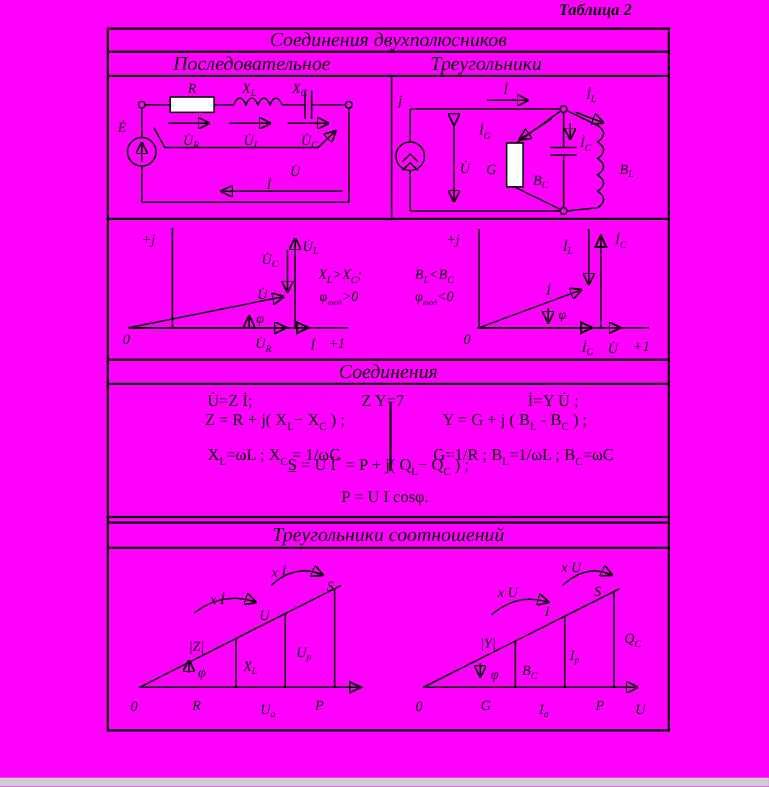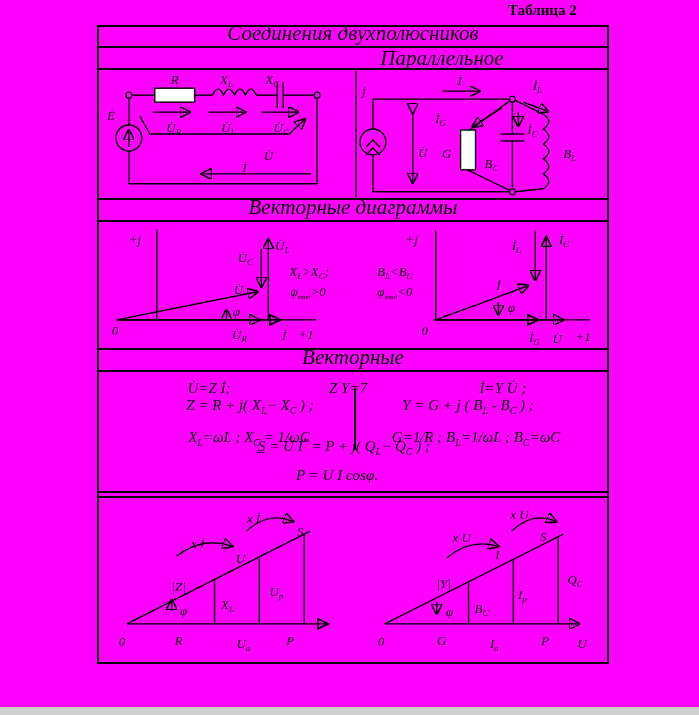--- a/index.html
+++ b/index.html
@@ -1,58 +1,59 @@
 <!DOCTYPE html>
 <html><head>
 <meta charset="utf-8">
 <style>
   html,body{margin:0;padding:0}
   body{width:699px;height:715px;background:#ff00ff;position:relative;overflow:hidden;
        font-family:"Liberation Serif",serif;color:#000}
-  .caption{position:absolute;left:508px;top:2px;font-weight:bold;font-size:15px;white-space:nowrap}
+  .caption{position:absolute;left:508px;top:2px;font-style:italic;font-weight:bold;font-size:15px;white-space:nowrap}
   .table{position:absolute;left:97px;top:25px;width:508px;border:2px solid #000;background:#ff00ff}
-  .hrow{border-bottom:2px solid #000;display:flex;align-items:flex-end;justify-content:center;
-        font-style:italic;font-size:21px}
+  .hrow{border-bottom:2px solid #000;display:flex;align-items:center;justify-content:center;
+        font-style:italic;font-size:18px}
   .h1{height:19px}.h2{height:20px;position:relative}.h3{height:18px}
   .h4{height:20px}.h5{height:20px}.h6{height:21px}
   .h2 span{position:absolute;top:0;height:100%;display:flex;align-items:center;transform:translateX(-50%);white-space:nowrap}
   .col-left{left:130px}.col-right{left:343px}
   .row{border-bottom:2px solid #000;position:relative;overflow:hidden}
   .circuits{height:128px}.vectors{height:126px}.equations{height:119px}
   .dbl{height:3px;border-bottom:2px solid #000}
   .trirow{height:164px;border-bottom:none}
   svg{display:block}
   svg text{font-family:"Liberation Serif",serif;font-style:italic;font-size:13px;fill:#000}
   svg line,svg path,svg polyline{stroke:#000;stroke-width:1.4;fill:none}
   svg circle.node{fill:#ff00ff;stroke:#000;stroke-width:1.3}
   svg circle.src{fill:#ff00ff;stroke:#000;stroke-width:1.4}
   svg rect.comp{fill:#ffffff;stroke:#000;stroke-width:1.4}
-  .eq{position:absolute;transform:translate(-50%,-50%);white-space:nowrap;font-style:italic;font-size:15px}
+  .eq{position:absolute;transform:translate(-50%,-50%);white-space:nowrap;font-size:15px}
   .eq sub{font-size:10px}
   .eq sup{font-size:10px}
   .eqA1{left:110px;top:16px}.eqA2{left:249px;top:16px}.eqA3{left:404px;top:16px}
   .eqB1{left:151px;top:34px}.eqB2{left:369px;top:34px}
   .eqC1{left:150px;top:66px}.eqC2{left:377px;top:66px}
-  .eqD{left:245px;top:74px}.eqE{left:238px;top:103px}
+  .eqD{left:245px;top:74px}.eqE{left:251px;top:103px}
   .eq-divider{position:absolute;left:255px;top:16px;height:62px;width:0;border-left:2px solid #000}
   .strip{position:absolute;left:0;top:707px;width:699px;height:8px;background:#cfcfcf}
 </style>
 </head>
 <body>
 
 <div class="caption">Таблица 2</div>
 
 <div class="table">
 
   <div class="hrow h1">
     <span>Соединения двухполюсников</span>
   </div>
 
   <div class="hrow h2">
-    <span class="col-right">Параллельное</span>
+    <span class="col-left">Последовательное</span>
+    <span class="col-right">Треугольники</span>
   </div>
 
 
   <div class="row circuits">
     <svg width="508" height="128" viewBox="0 0 510 128">
       <defs>
         <marker id="c-a" viewBox="0 0 10 10" refX="8" refY="5" markerWidth="8" markerHeight="8" orient="auto">
           <path d="M0,0 L10,5 L0,10 z" fill="#000" stroke="none"></path>
         </marker>
       </defs>
@@ -122,23 +123,20 @@
           <text x="440" y="20" text-anchor="middle"><tspan>İ</tspan><tspan dy="3" font-size="9">L</tspan></text>
           <text x="430" y="64" text-anchor="start"><tspan>İ</tspan><tspan dy="3" font-size="9">C</tspan></text>
           <text x="325" y="87" text-anchor="middle"><tspan>U̇</tspan></text>
           <text x="349" y="88" text-anchor="middle"><tspan>G</tspan></text>
           <text x="394" y="98" text-anchor="middle"><tspan>B</tspan><tspan dy="3" font-size="9">C</tspan></text>
           <text x="466" y="88" text-anchor="start"><tspan>B</tspan><tspan dy="3" font-size="9">L</tspan></text>
         </g>
     </svg>
   </div>
 
-  <div class="hrow h4">
-    <span>Векторные диаграммы</span>
-  </div>
 
   <div class="row vectors">
     <svg width="508" height="126" viewBox="0 0 510 126">
       <defs>
         <marker id="v-a" viewBox="0 0 10 10" refX="8" refY="5" markerWidth="8" markerHeight="8" orient="auto">
           <path d="M0,0 L10,5 L0,10 z" fill="#000" stroke="none"></path>
         </marker>
         <marker id="v-o" viewBox="0 0 10 10" refX="8" refY="5" markerWidth="9" markerHeight="9" orient="auto">
           <path d="M0.5,1 L9,5 L0.5,9 z" fill="#ff00ff" stroke="#000" stroke-width="1.2"></path>
         </marker>
@@ -184,38 +182,41 @@
           <text x="401" y="68" text-anchor="middle"><tspan>İ</tspan></text>
           <text x="414" y="90" text-anchor="middle"><tspan>φ</tspan></text>
           <text x="437" y="120" text-anchor="middle"><tspan>İ</tspan><tspan dy="3" font-size="9">G</tspan></text>
           <text x="460" y="121" text-anchor="middle"><tspan>U̇</tspan></text>
           <text x="486" y="119" text-anchor="middle"><tspan>+1</tspan></text>
         </g>
     </svg>
   </div>
 
   <div class="hrow h5">
-    <span>Векторные</span>
+    <span>Соединения</span>
   </div>
 
   <div class="row equations">
     <span class="eq eqA1">U̇=Z İ;</span>
     <span class="eq eqA2">Z Y=7</span>
     <span class="eq eqA3">İ=Y U̇ ;</span>
     <span class="eq eqB2">Y = G  +  j ( B<sub>L</sub> - B<sub>C</sub> ) ;</span>
     <span class="eq eqB1">Z = R + j( X<sub>L</sub>− X<sub>C</sub> ) ;</span>
     <span class="eq eqC1">X<sub>L</sub>=ωL ;   X<sub>C</sub> = 1/ωC</span>
     <span class="eq eqC2">G=1/R ;  B<sub>L</sub>=1/ωL ;  B<sub>C</sub>=ωC</span>
     <span class="eq eqD">S̲ = U̇ İ<sup>*</sup> = P + j( Q<sub>L</sub>− Q<sub>C</sub> ) ;</span>
     <span class="eq eqE">P = U I cosφ.</span>
     <div class="eq-divider"></div>
   </div>
 
   <div class="dbl"></div>
 
+  <div class="hrow h6">
+    <span>Треугольники соотношений</span>
+  </div>
 
   <div class="row trirow">
     <svg width="508" height="164" viewBox="0 0 510 164">
       <defs>
         <marker id="t-a" viewBox="0 0 10 10" refX="8" refY="5" markerWidth="8" markerHeight="8" orient="auto">
           <path d="M0,0 L10,5 L0,10 z" fill="#000" stroke="none"></path>
         </marker>
         <marker id="t-o" viewBox="0 0 10 10" refX="8" refY="5" markerWidth="9" markerHeight="9" orient="auto">
           <path d="M0.5,1 L9,5 L0.5,9 z" fill="#ff00ff" stroke="#000" stroke-width="1.2"></path>
         </marker>

